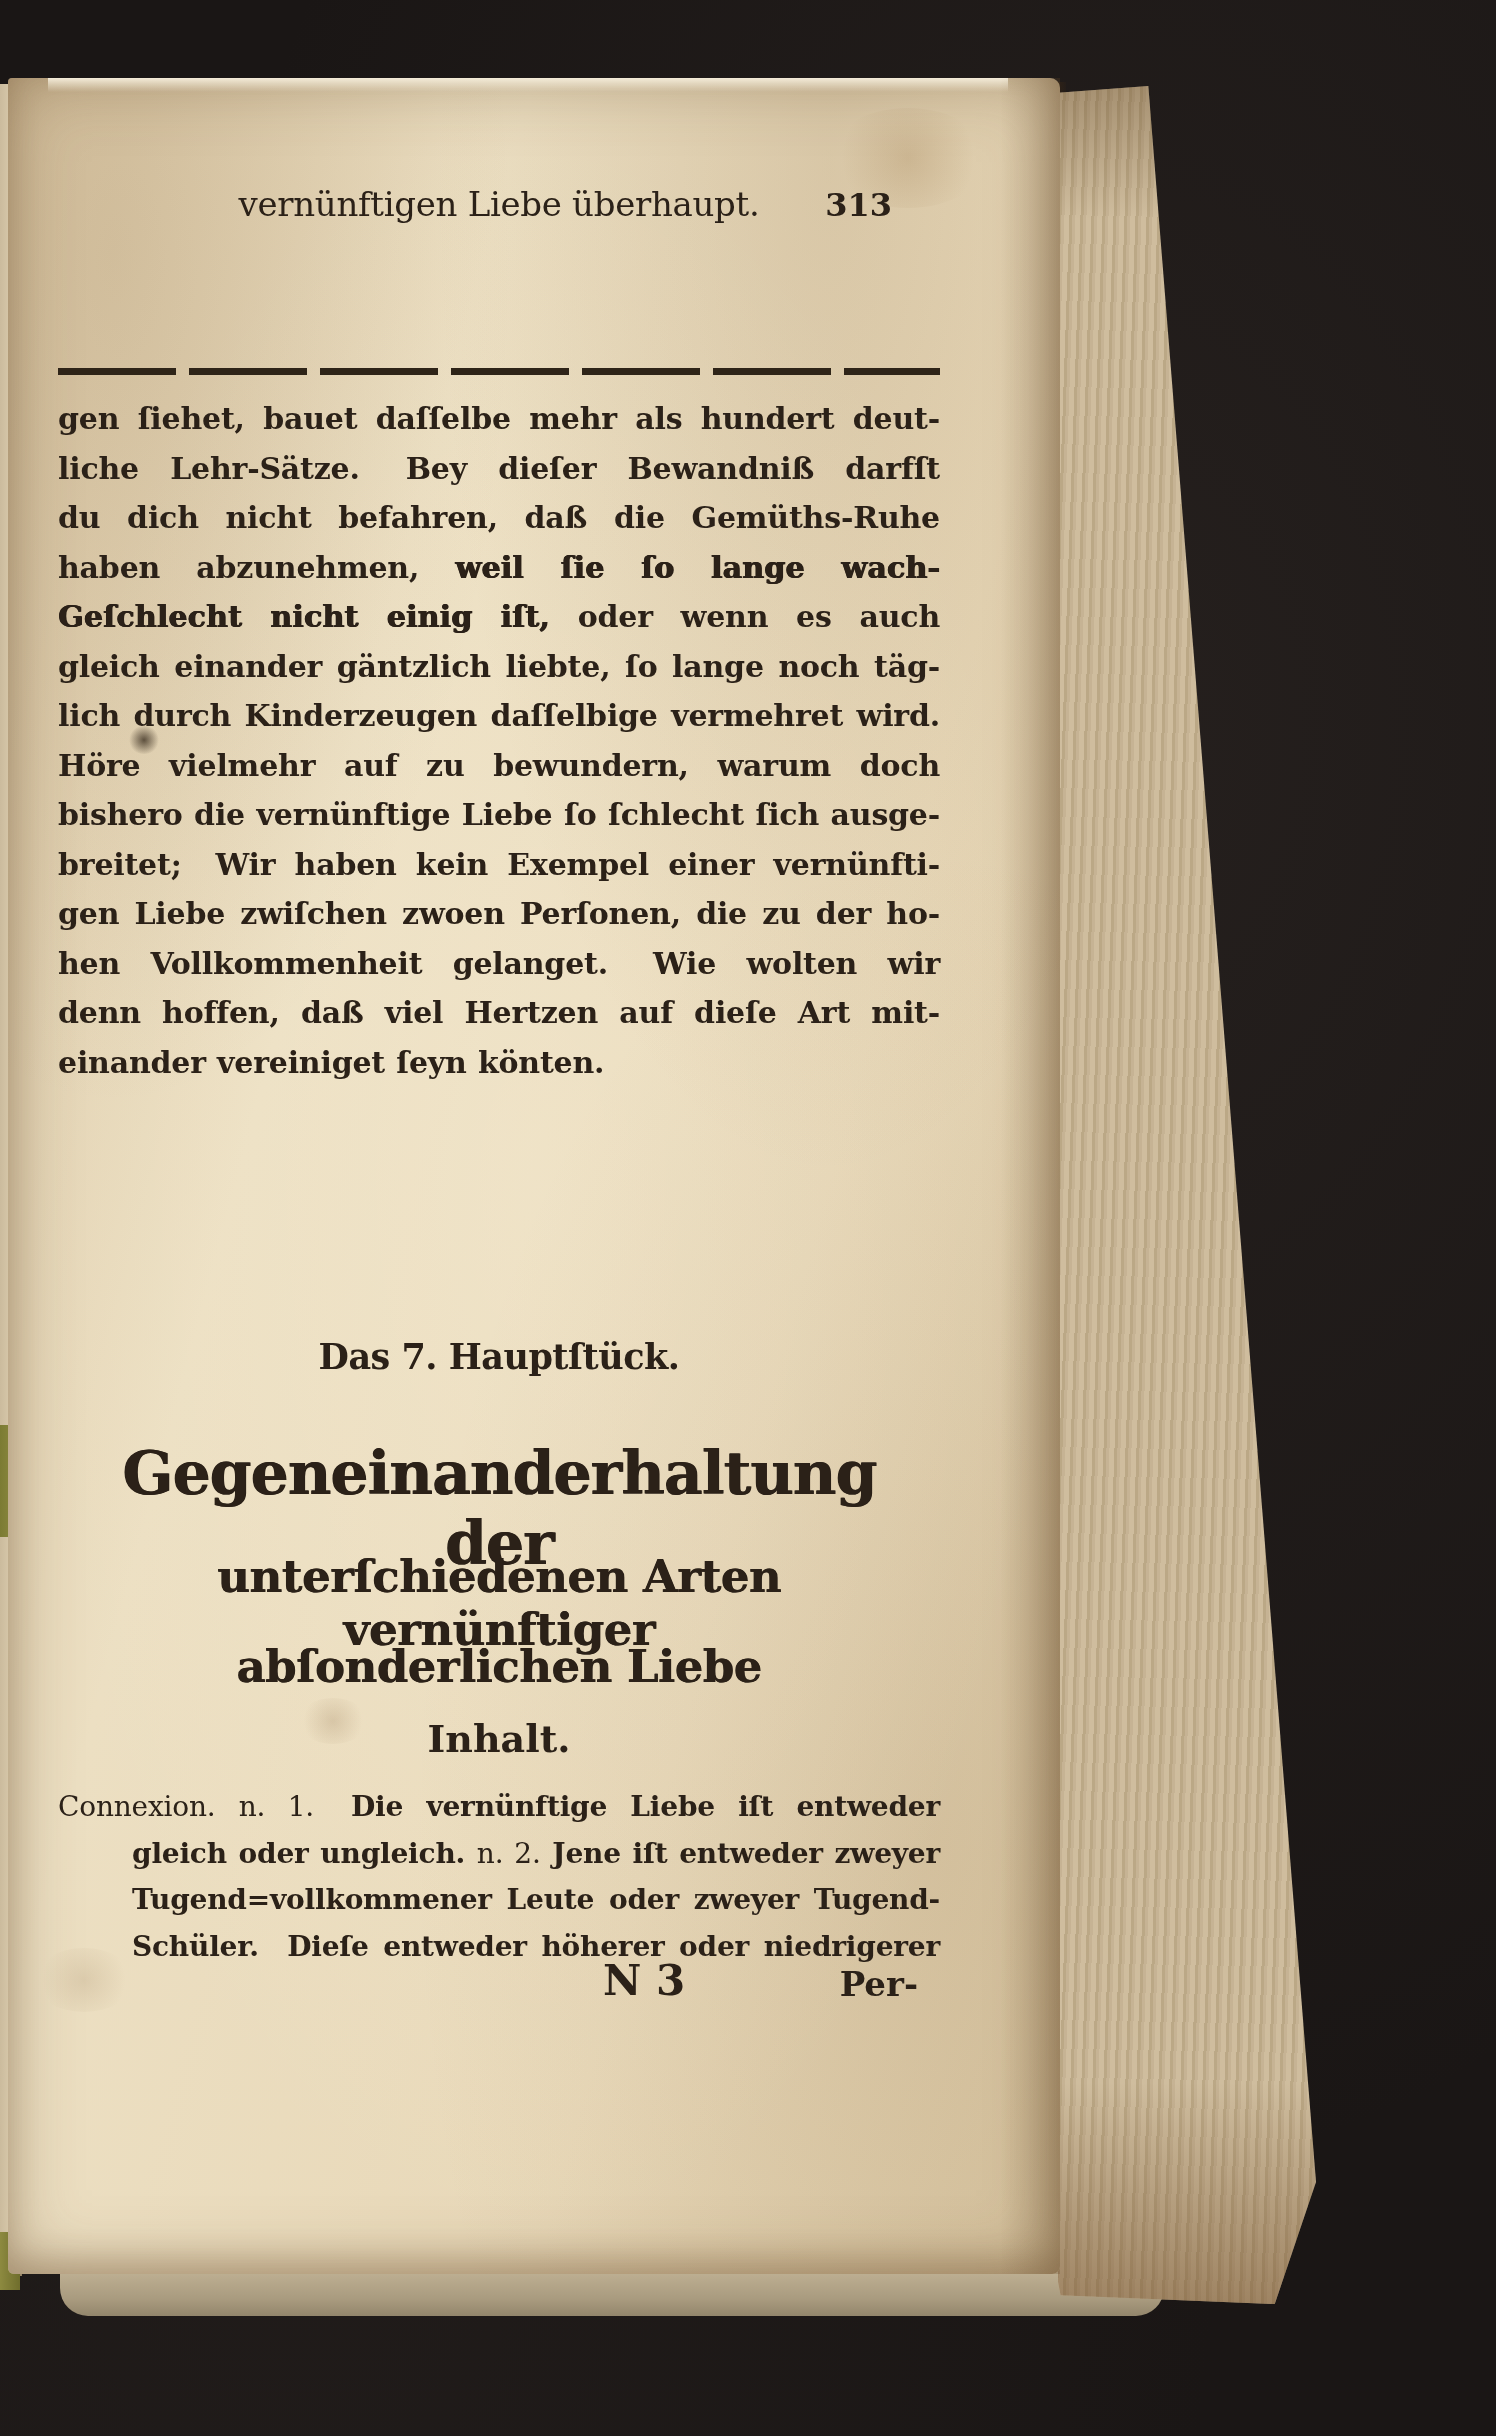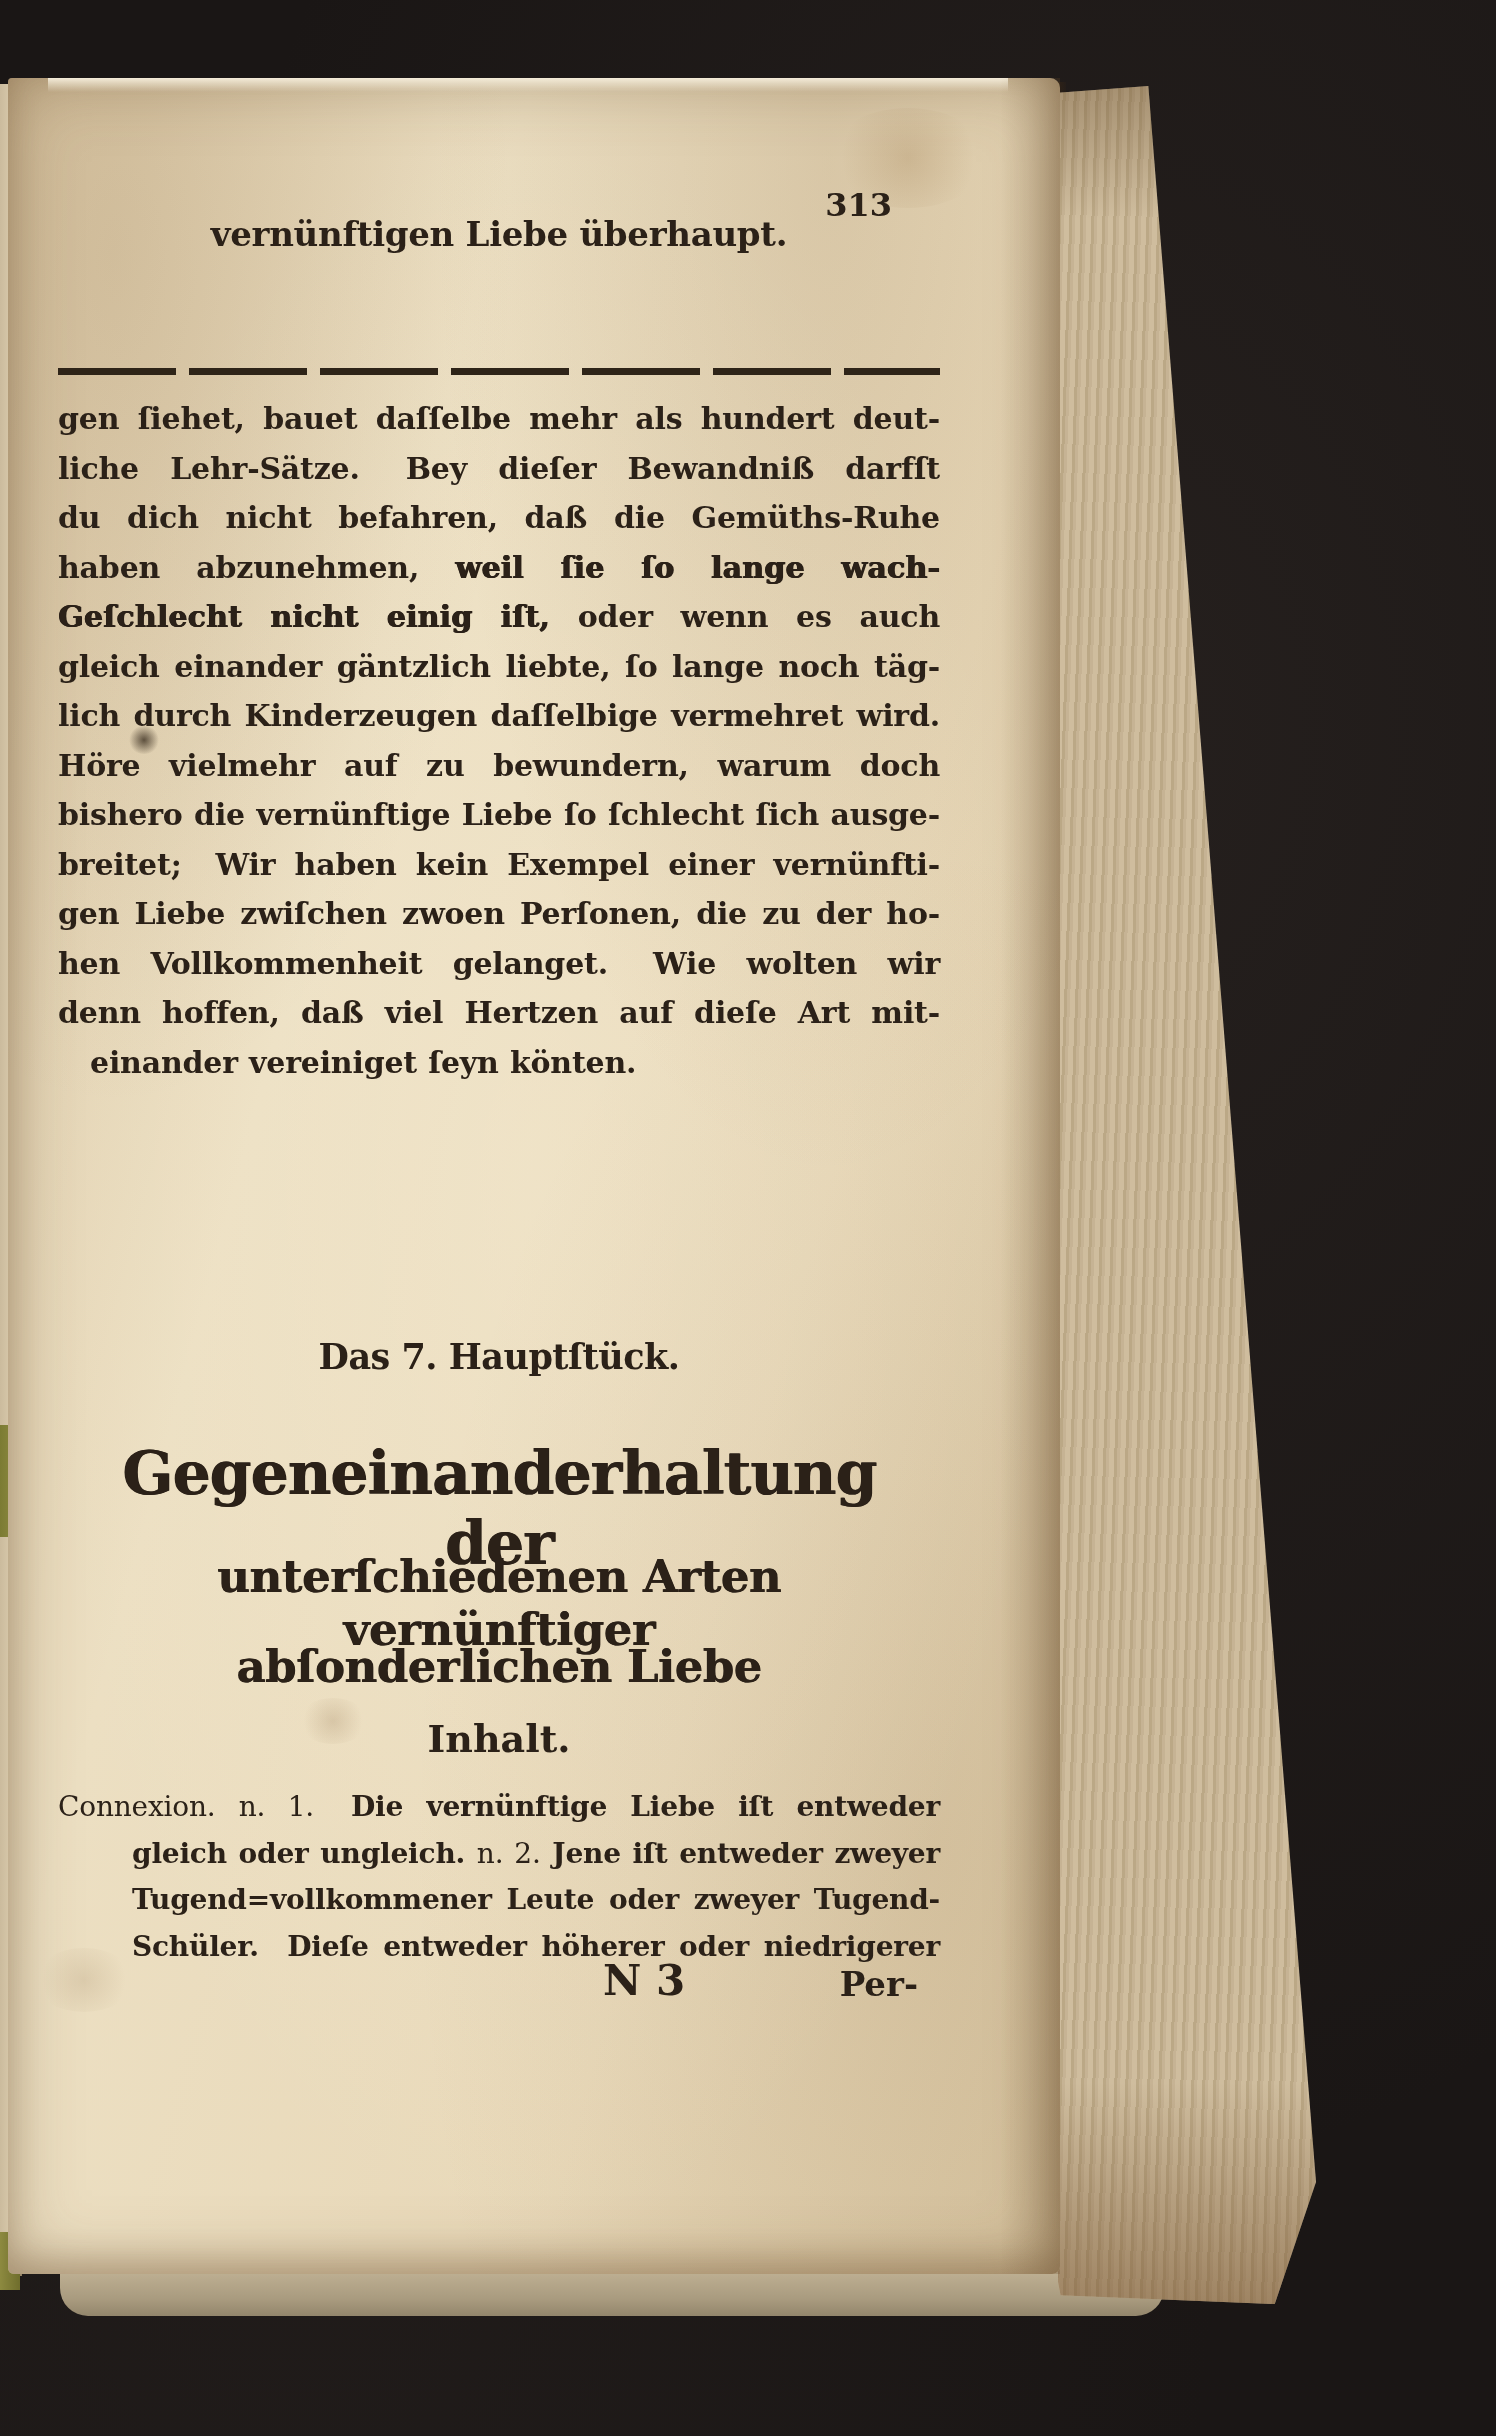--- a/index.html
+++ b/index.html
@@ -59,31 +59,31 @@
   .stain.s3{left:290px;top:1620px;width:70px;height:46px;
     background:radial-gradient(circle,rgba(120,85,45,.18),rgba(120,85,45,0) 70%);}
   .stain.s4{left:26px;top:1870px;width:100px;height:64px;
     background:radial-gradient(circle,rgba(120,85,45,.14),rgba(120,85,45,0) 70%);}
 
   
   .ink{color:#2b2118;}
   .col{position:absolute;left:50px;width:882px;}
 
   .header{top:106px;height:60px;}
-  .running-title{display:block;text-align:center;font-weight:bold;font-size:34px;
-    letter-spacing:-.3px;margin-top:30px;}
+  .running-title{display:block;text-align:center;font-weight:normal;font-size:34px;
+    letter-spacing:-.3px;}
   .page-num{position:absolute;right:48px;top:2px;font-weight:bold;font-size:32px;}
 
   .rule{top:290px;height:7px;
     background:repeating-linear-gradient(90deg,#2e2418 0 118px,rgba(46,36,24,0) 118px 131px);}
 
   .body-block{top:316px;font-size:30px;font-weight:bold;line-height:49.5px;
     letter-spacing:-.2px;word-spacing:1px;}
   .line{text-align:justify;text-align-last:justify;white-space:pre-wrap;}
-  .line.nojust{text-align-last:left;margin-left:32px;}
+  .line.nojust{text-align-last:left;}
   .line.ind{padding-left:74px;}
   .em{text-shadow:.8px 0 currentColor,-.3px 0 currentColor;letter-spacing:.2px;margin-top:20px;}
   .rom{font-weight:400;}
   .ital{font-weight:400;}
 
   .chapter-head{top:1258px;text-align:center;font-weight:bold;font-size:35px;letter-spacing:-.5px;}
   .title1{top:1360px;text-align:center;font-weight:bold;font-size:60px;letter-spacing:-1px;
     text-shadow:.8px 0 currentColor;}
   .title2{top:1472px;text-align:center;font-weight:bold;font-size:45px;letter-spacing:-.5px;
     text-shadow:.6px 0 currentColor;}

